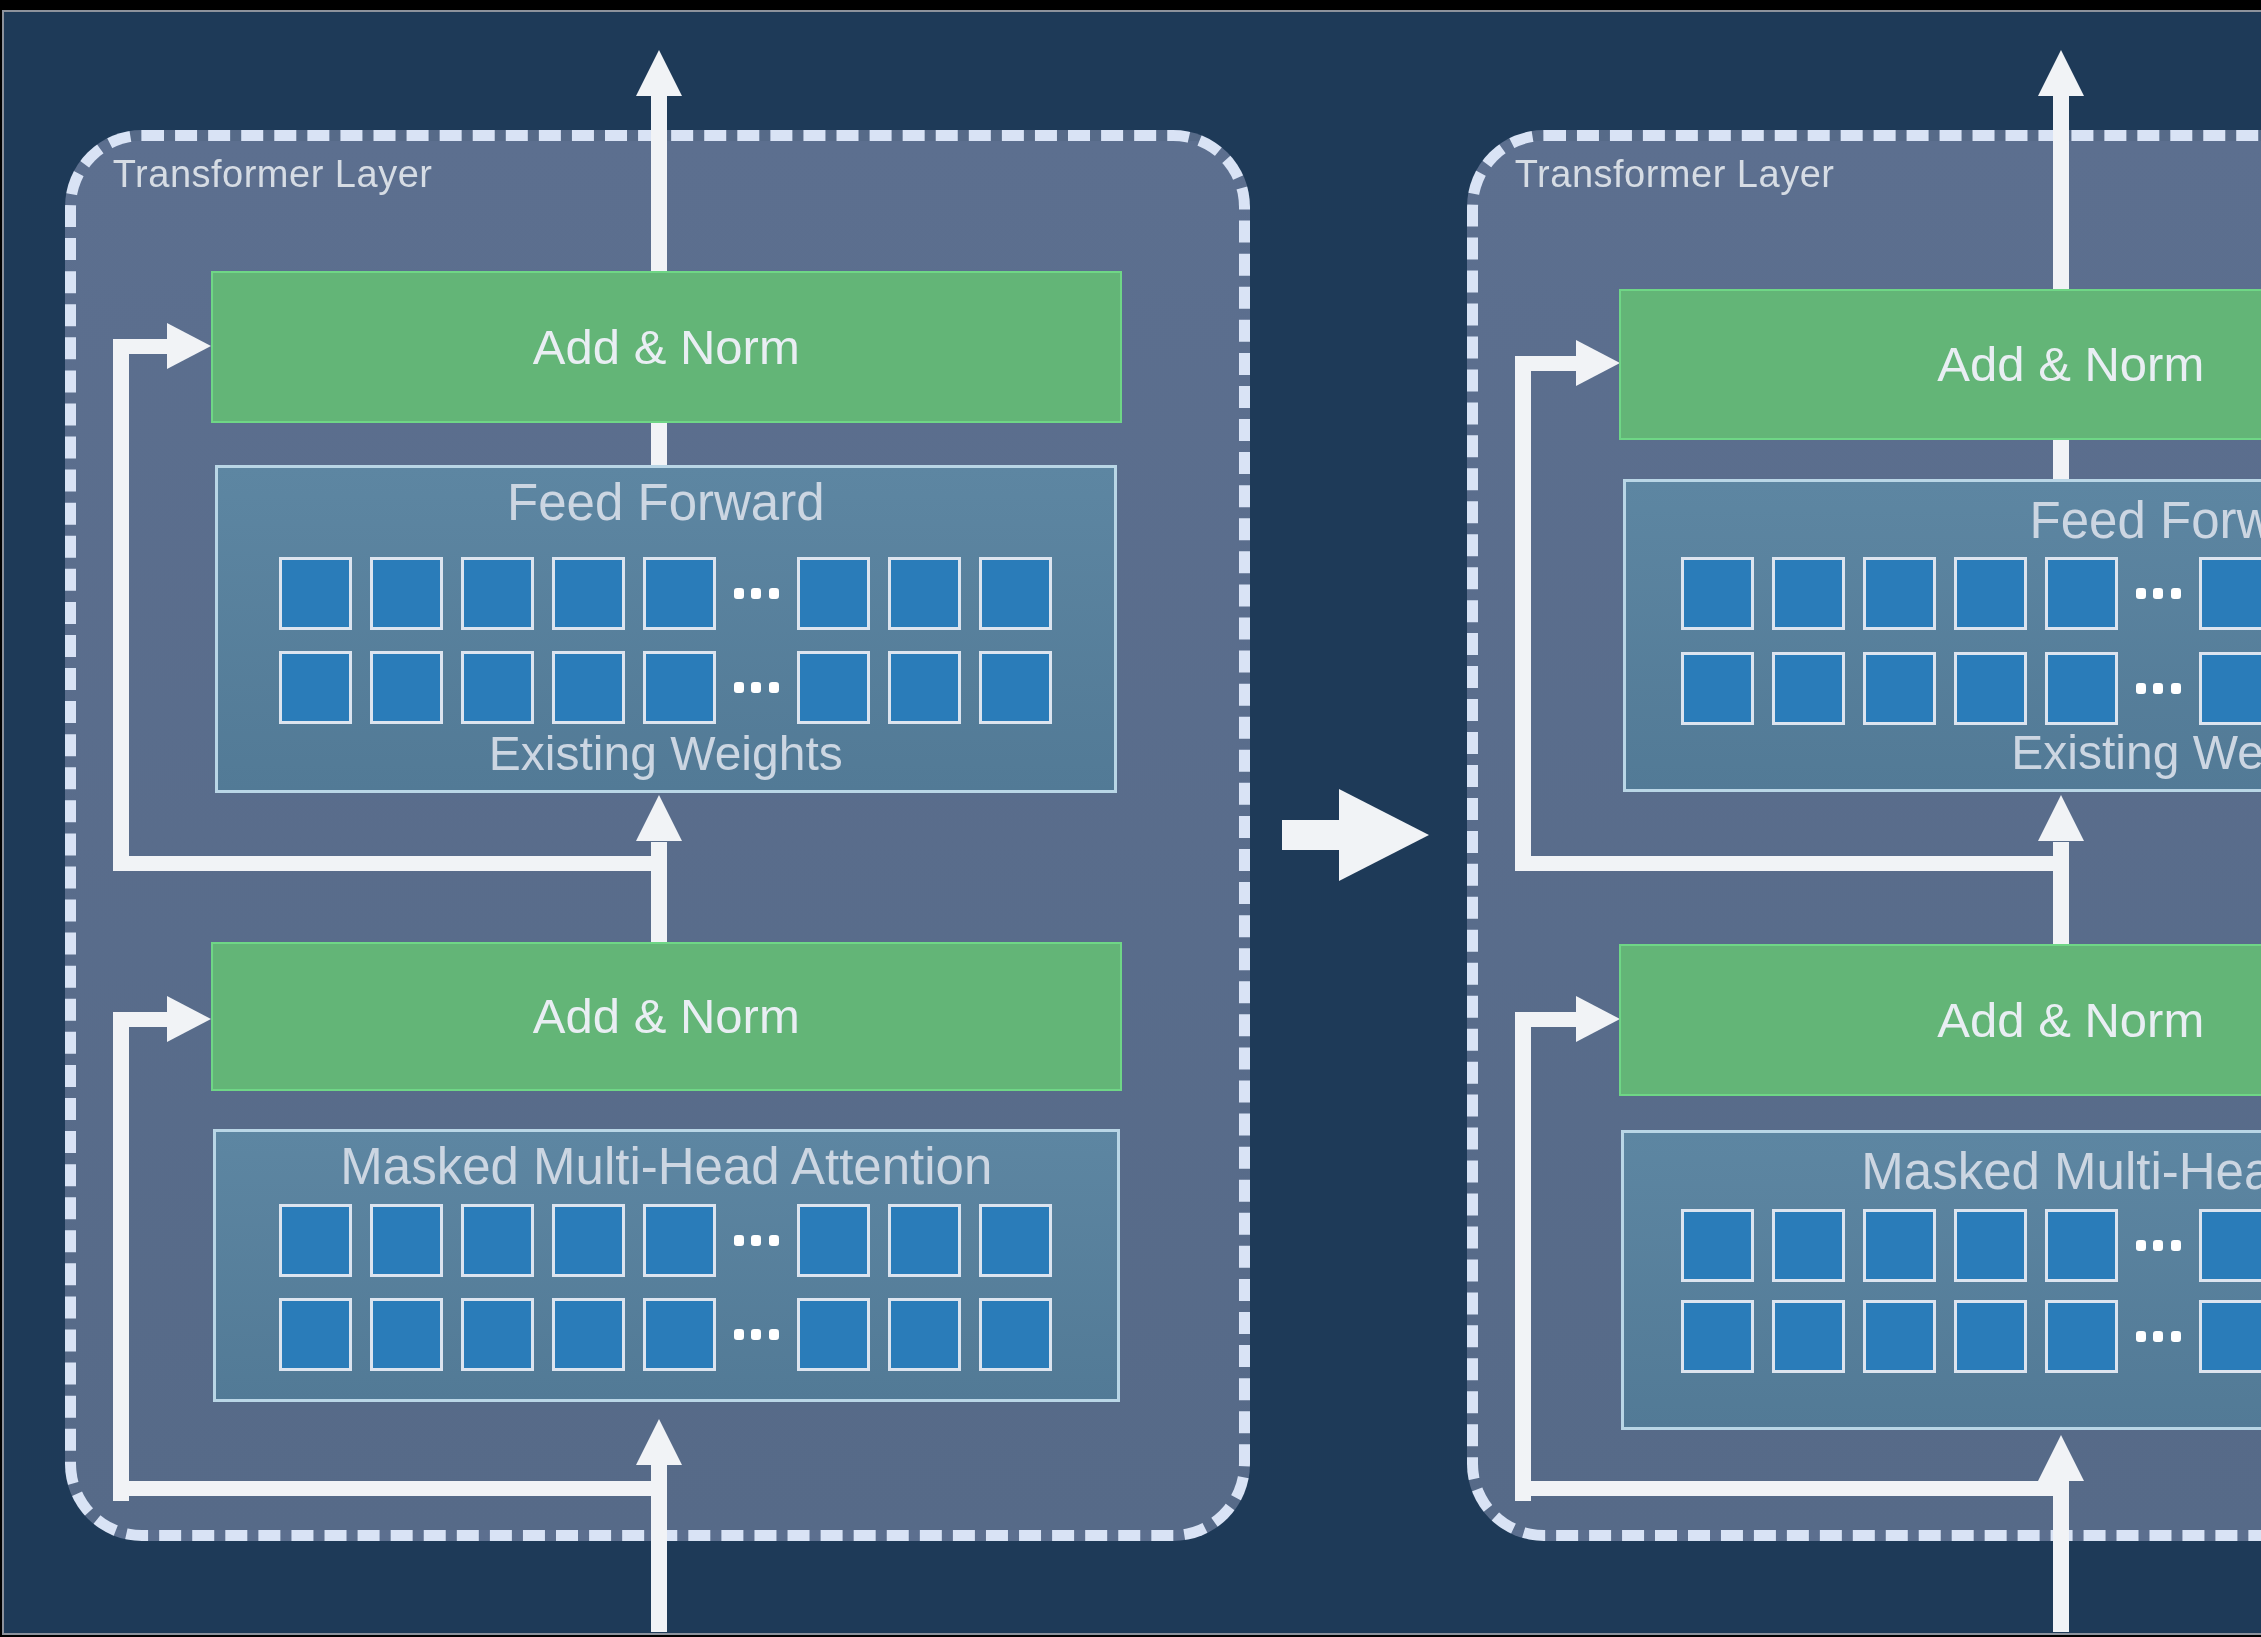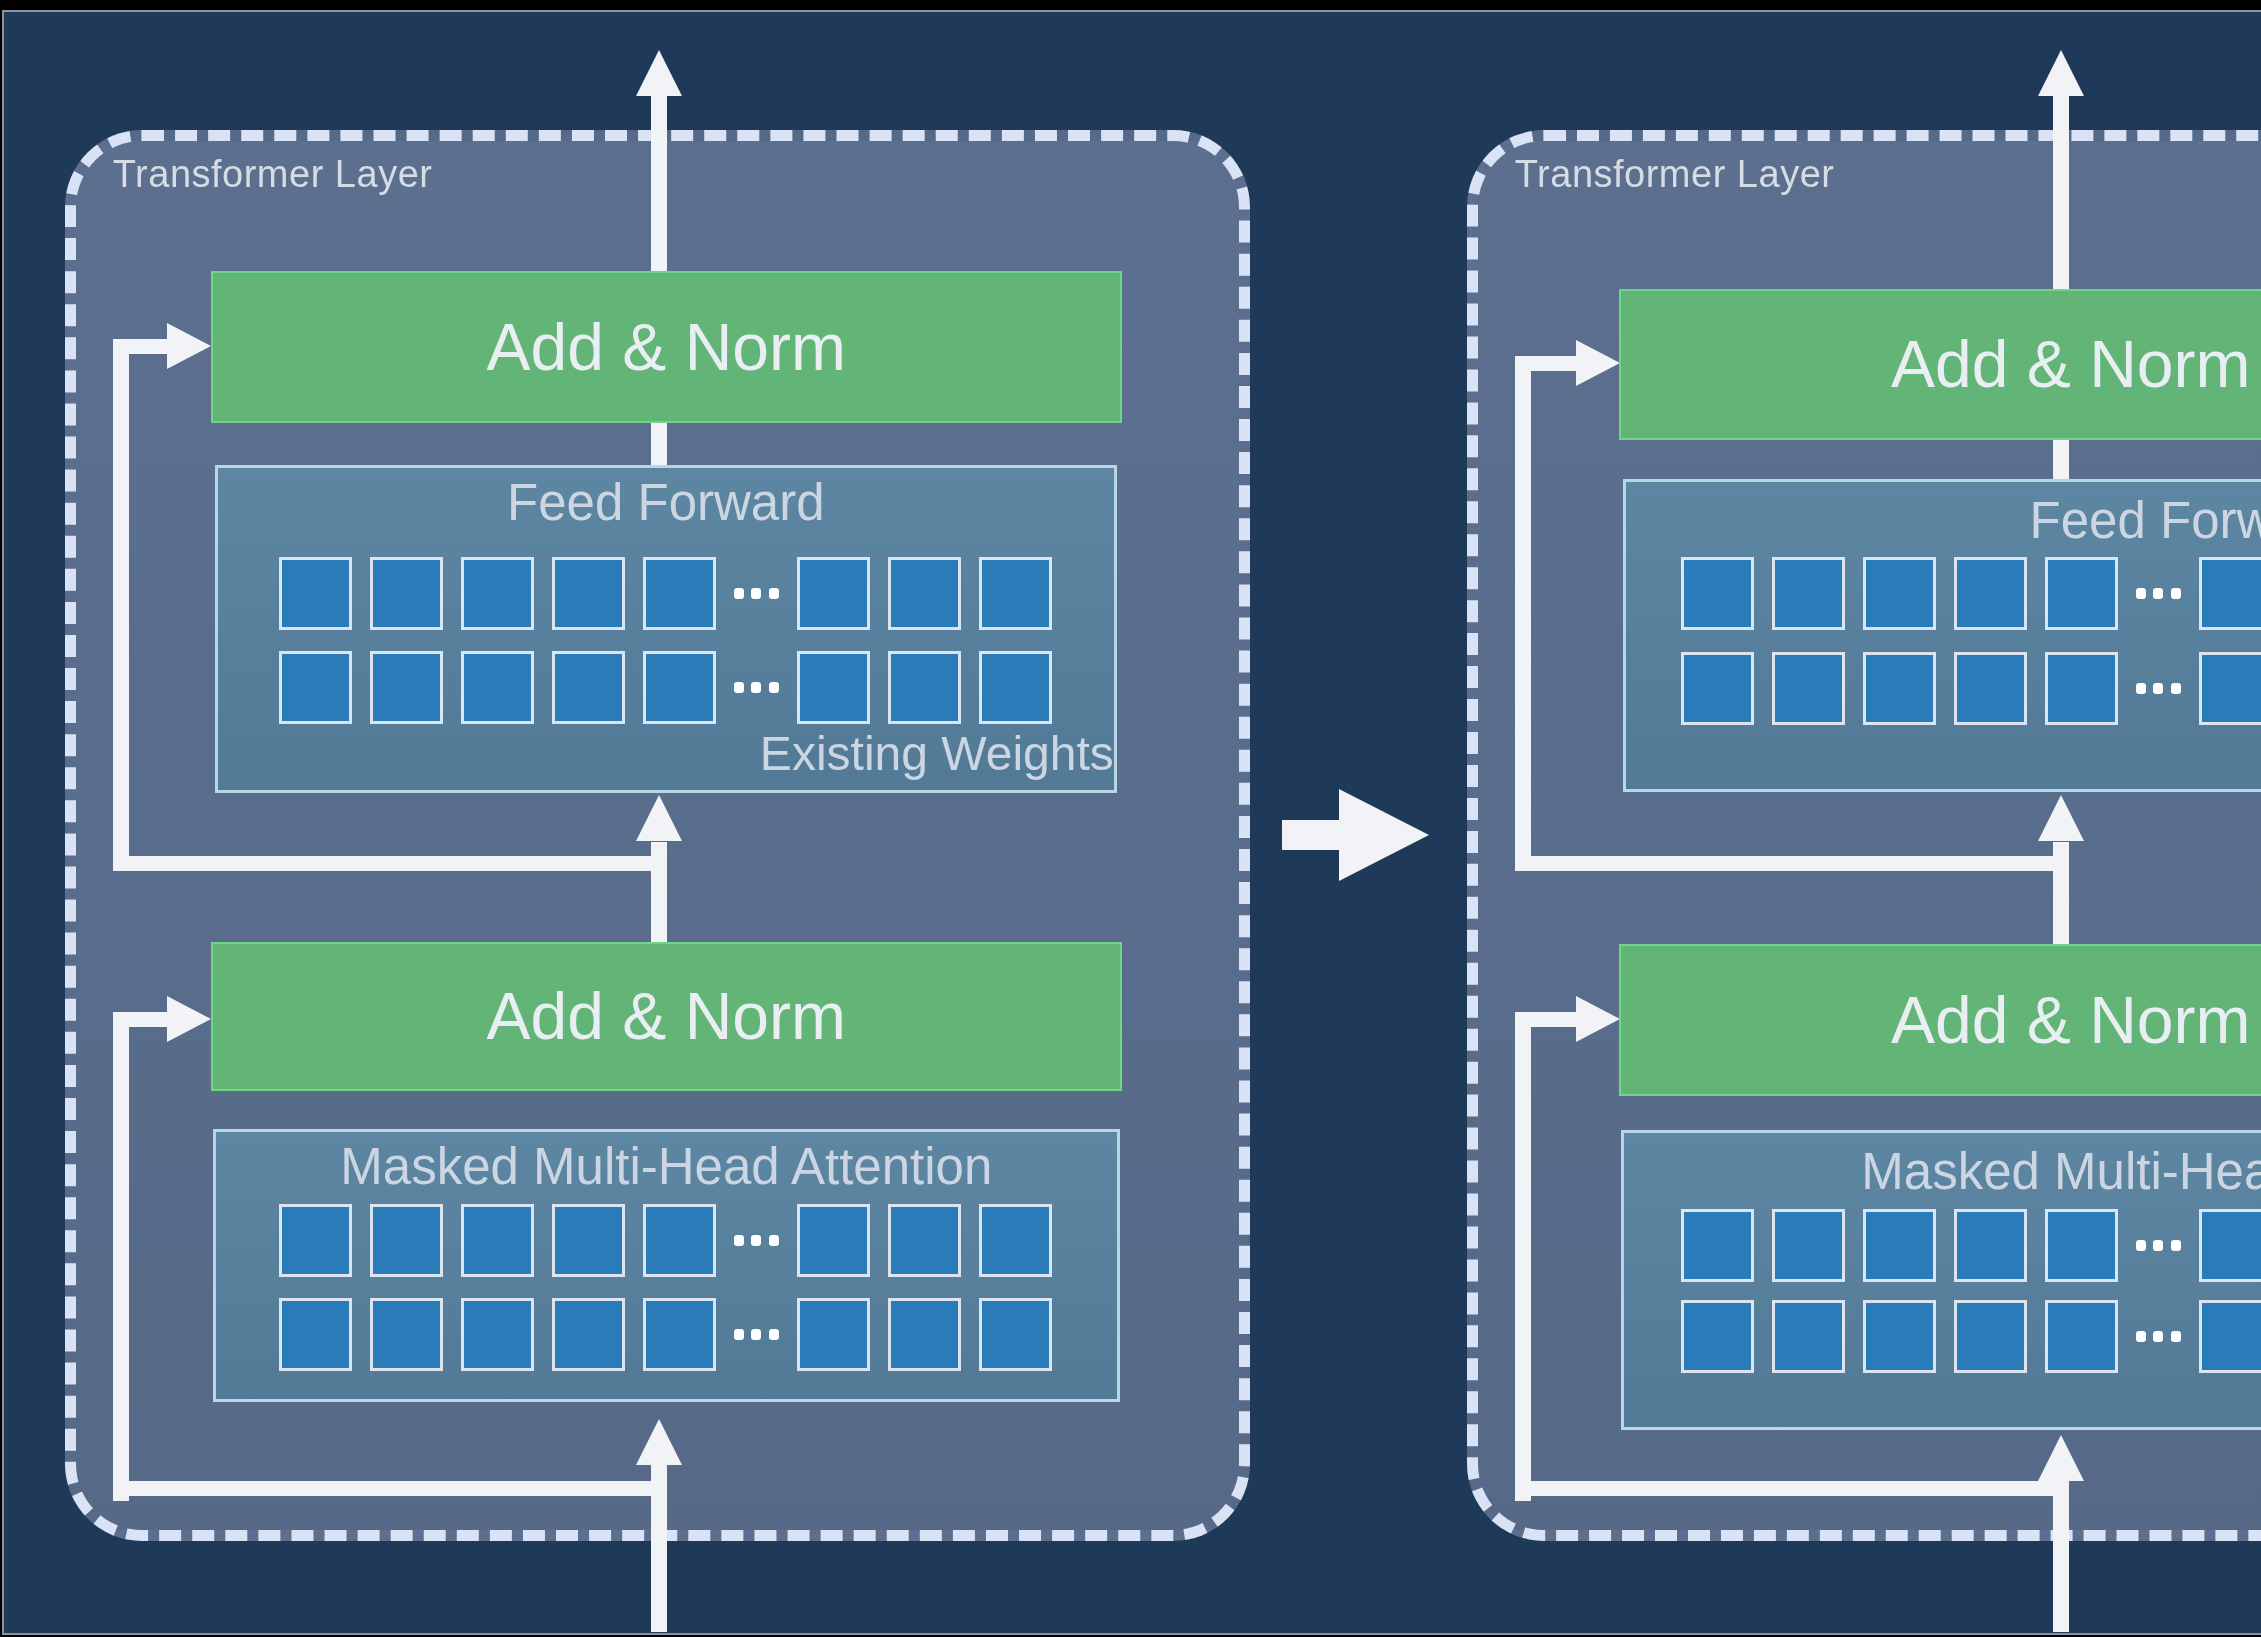--- a/index.html
+++ b/index.html
@@ -14,37 +14,37 @@
            border:11px dashed var(--dash); border-radius:77px;
            background:linear-gradient(180deg, var(--panel-top), var(--panel-bottom)); }
   .panel.left  { left:61px;  width:1185px; }
   .panel.right { left:1463px; width:1358px; }
 
   .ptitle { position:absolute; left:37px; top:12.7px; font-size:38px; color:var(--title); letter-spacing:0.5px; }
 
   
   .greenbox { position:absolute; background:var(--green); border:2.3px solid var(--green-border);
               display:flex; align-items:center; justify-content:center;
-              font-size:66px; color:var(--green-text); }
+              font-size:49px; color:var(--green-text); }
   .panel.left  .greenbox.g1 { left:135px; top:130px;  width:911px; height:152px; }
   .panel.left  .greenbox.g2 { left:135px; top:801px; width:911px; height:149px; }
   .panel.right .greenbox.g1 { left:141px; top:148px;  width:904px; height:151px; }
   .panel.right .greenbox.g2 { left:141px; top:803px; width:904px; height:152px; }
 
   .wbox { position:absolute; border:3.6px solid var(--box-border);
           background:linear-gradient(180deg, var(--box-top), var(--box-bottom)); }
   .panel.left  .wbox.ff   { left:139px; top:324px;  width:902px; height:328px; }
   .panel.left  .wbox.mmha { left:137px; top:988px; width:907px; height:273px; }
   .panel.right .wbox.ff   { left:145px; top:338px;  width:1131px; height:313px; }
   .panel.right .wbox.mmha { left:143px; top:989px; width:1133px; height:300px; }
 
   .wtitle { position:absolute; left:0; right:0; top:5.4px; text-align:center;
             font-size:51px; color:var(--box-title); }
   .panel.right .wbox .wtitle { top:9px; }
-  .wlabel { position:absolute; left:0; right:0; bottom:8.1px; text-align:right;
+  .wlabel { position:absolute; left:0; right:0; bottom:8.1px; text-align:center;
             font-size:48px; color:var(--box-title); }
 
   
   .srow { position:absolute; display:flex; align-items:center; gap:18px; height:73px; }
   .panel.left  .ff   .srow.r1 { left:61px; top:89px; } .panel.left  .ff   .srow.r2 { left:61px; top:183px; }
   .panel.right .ff   .srow.r1 { left:55px; top:75px; } .panel.right .ff   .srow.r2 { left:55px; top:170px; }
   .panel.left  .mmha .srow.r1 { left:63px; top:72px; } .panel.left  .mmha .srow.r2 { left:63px; top:166px; }
   .panel.right .mmha .srow.r1 { left:57px; top:76px; } .panel.right .mmha .srow.r2 { left:57px; top:167px; }
 
   .sq { width:73px; height:73px; border:3.2px solid var(--square-border); background:var(--square-blue); flex:none; }

